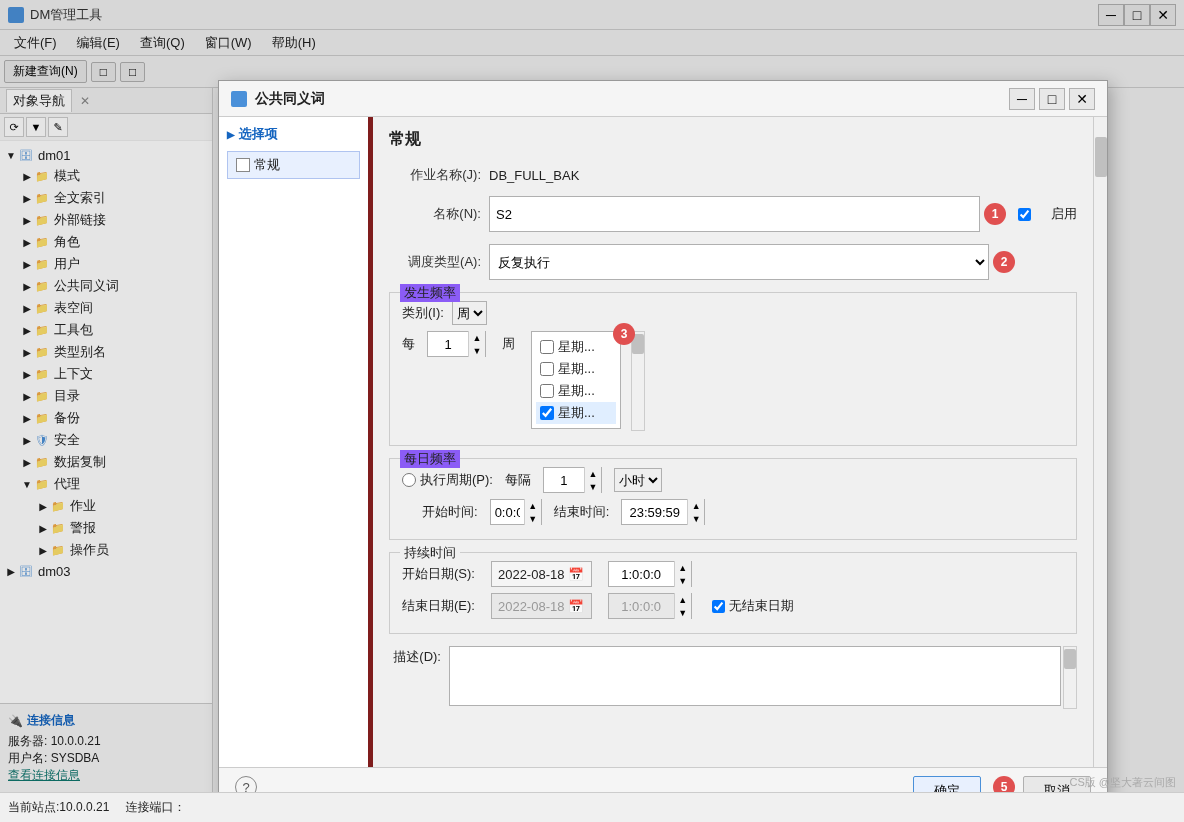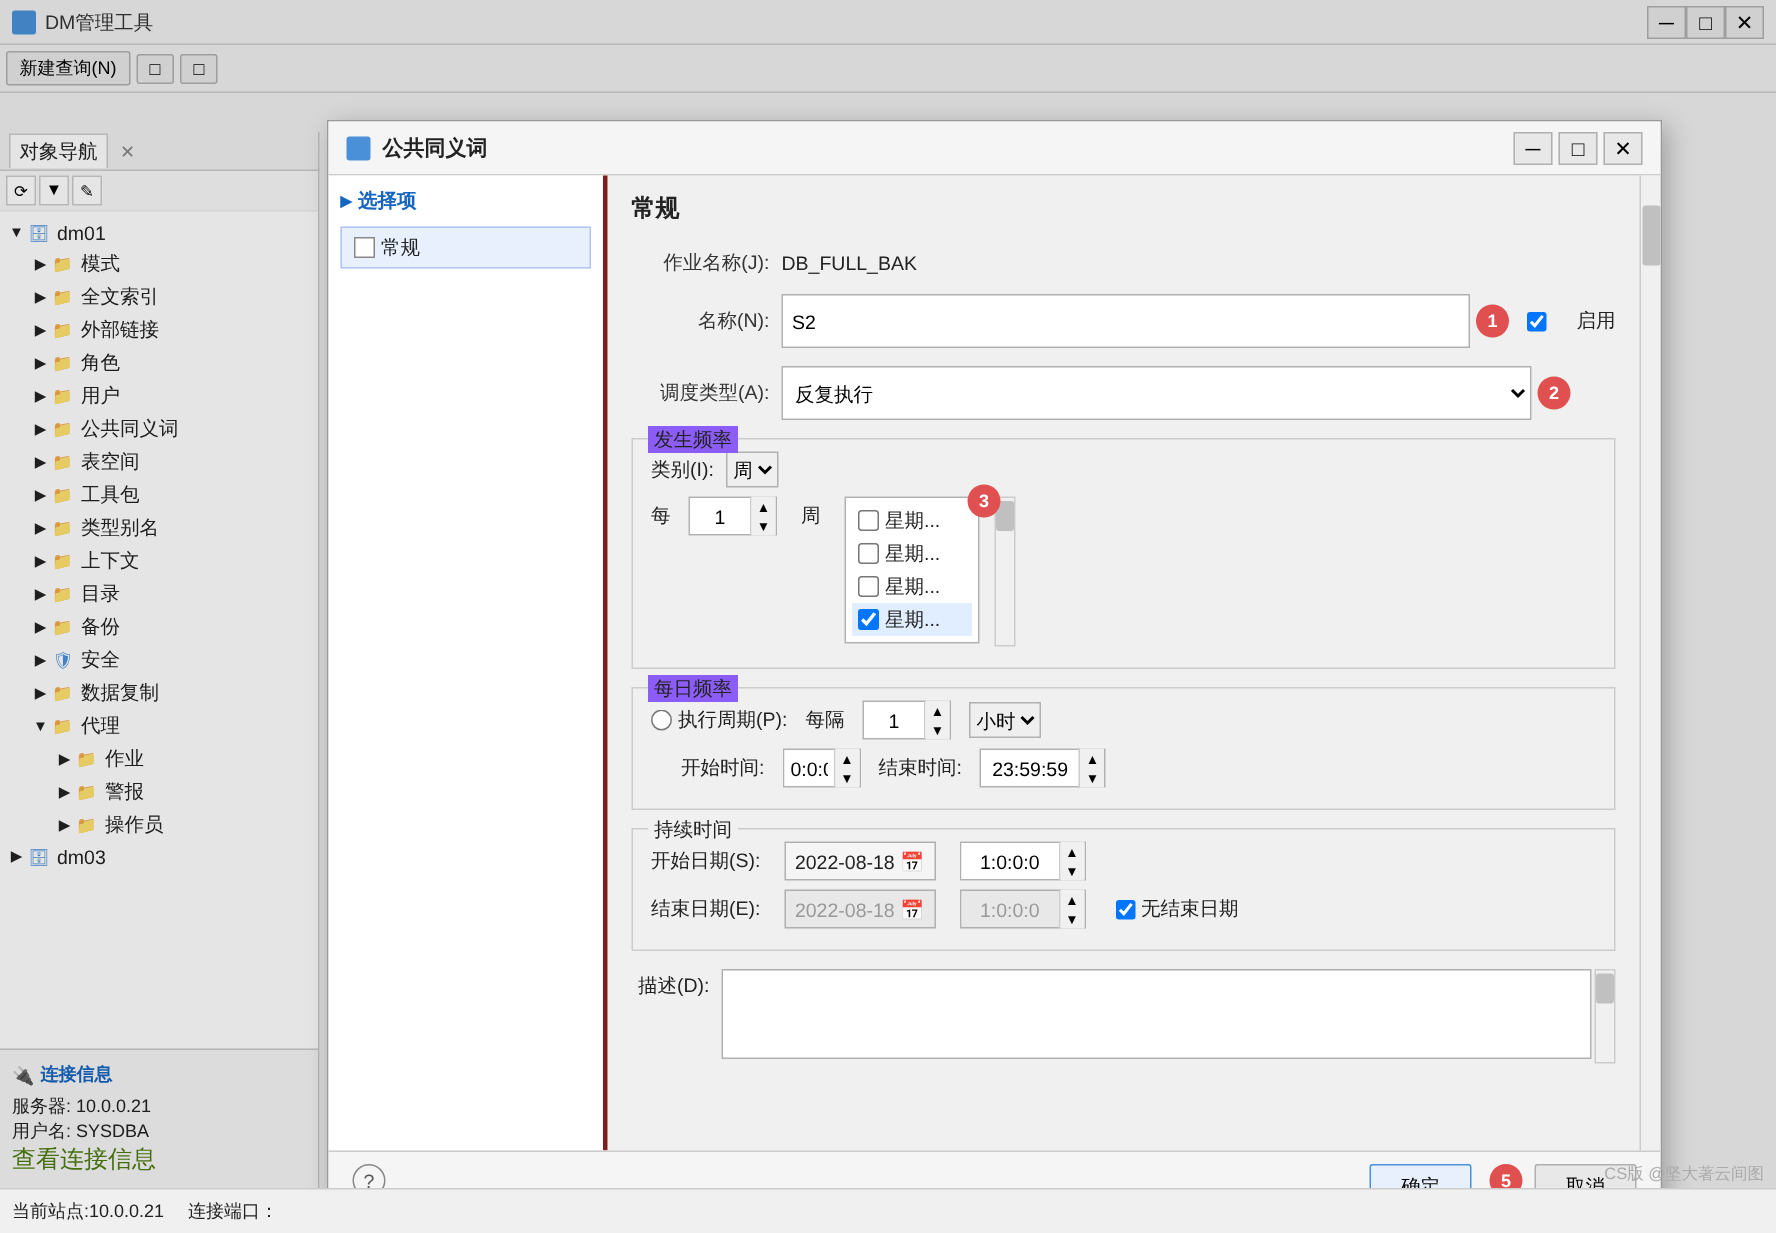--- a/index.html
+++ b/index.html
@@ -42,21 +42,21 @@
     .dialog-title-left { display: flex; align-items: center; gap: 8px; }
     .dialog-title-icon { width: 16px; height: 16px; background: #4a90d9; border-radius: 2px; }
     .dialog-title-text { font-size: 14px; font-weight: bold; }
     .dialog-title-btns { display: flex; gap: 4px; }
     .title-btn { width: 26px; height: 22px; border: 1px solid #b0b0b0; background: #e8e8e8; cursor: pointer; display: flex; align-items: center; justify-content: center; font-size: 14px; }
 
     
     .dialog-body { display: flex; flex: 1; min-height: 650px; }
 
     
-    .left-panel { width: 186px; background: #fff; border-right: 3px solid #7f1d1d; padding: 8px; }
+    .left-panel { width: 154px; background: #fff; border-right: 5px solid #7f1d1d; padding: 8px; }
     .left-panel-header { color: #1565c0; font-weight: bold; font-size: 13px; margin-bottom: 8px; display: flex; align-items: center; gap: 4px; }
     .left-panel-header::before { content: "▶"; font-size: 10px; color: #1565c0; }
     .left-panel-item { display: flex; align-items: center; gap: 4px; padding: 4px 8px; cursor: pointer; background: #e8f0fe; border: 1px solid #b0c4f0; margin-bottom: 4px; }
     .left-panel-item-icon { width: 14px; height: 14px; border: 1px solid #888; background: #fff; }
 
     
     .right-panel { flex: 1; padding: 12px 16px; overflow-y: auto; }
     .section-title { font-size: 16px; font-weight: bold; margin-bottom: 16px; color: #222; }
 
     
@@ -101,21 +101,21 @@
     .dialog-footer { padding: 8px 16px; display: flex; justify-content: flex-end; gap: 8px; border-top: 1px solid #ccc; background: #f5f5f5; }
     .btn { padding: 5px 20px; font-size: 13px; font-family: inherit; cursor: pointer; border: 1px solid #b0b0b0; background: #e8e8e8; border-radius: 2px; }
     .btn-primary { background: #e8f0fe; border-color: #4a90d9; }
 
     
     .help-icon { width: 22px; height: 22px; border-radius: 50%; border: 1px solid #888; display: inline-flex; align-items: center; justify-content: center; font-size: 13px; cursor: pointer; color: #555; }
 
     
     .conn-info { padding: 8px; border-top: 1px solid #ccc; font-size: 12px; }
     .conn-info-header { color: #1565c0; font-weight: bold; margin-bottom: 4px; display: flex; align-items: center; gap: 4px; }
-    .conn-link { color: #4d7c0f; cursor: pointer; font-size: 16px; }
+    .conn-link { color: #0f766e; text-decoration: underline; cursor: pointer; font-size: 12px; }
 
     
     .badge { display: inline-flex; align-items: center; justify-content: center; width: 22px; height: 22px; border-radius: 50%; background: #e05050; color: #fff; font-size: 12px; font-weight: bold; margin-left: 4px; vertical-align: middle; }
 
     
     .watermark { position: absolute; bottom: 32px; right: 8px; font-size: 11px; color: #aaa; }
 
     .dialog-right-scrollbar { width: 14px; background: #f0f0f0; border-left: 1px solid #ccc; display: flex; flex-direction: column; align-items: center; }
   </style>
 </head>
@@ -125,20 +125,27 @@
 
   <div class="title-bar">
     <div class="title-bar-icon"></div>
     <span class="title-bar-text">DM管理工具</span>
     <div style="flex:1"></div>
     <button class="title-btn">─</button>
     <button class="title-btn">□</button>
     <button class="title-btn close">✕</button>
   </div>
 
+  <div class="menu-bar">
+    <span class="menu-item">文件(F)</span>
+    <span class="menu-item">编辑(E)</span>
+    <span class="menu-item">查询(Q)</span>
+    <span class="menu-item">窗口(W)</span>
+    <span class="menu-item">帮助(H)</span>
+  </div>
 
   <div class="toolbar">
     <button class="toolbar-btn">新建查询(N)</button>
     <button class="toolbar-btn">□</button>
     <button class="toolbar-btn">□</button>
   </div>
 
   <div style="position:absolute; left:0; top:88px; width:213px; height:26px; background:#f0f0f0; border-bottom:1px solid #ccc; border-right:1px solid #ccc; display:flex; align-items:center; padding:0 6px; gap:4px;">
     <span style="font-size:13px; padding:2px 6px; background:#fff; border:1px solid #ccc; border-bottom:none;">对象导航</span>
     <span style="font-size:12px; color:#888; margin-left:4px;">✕</span>

